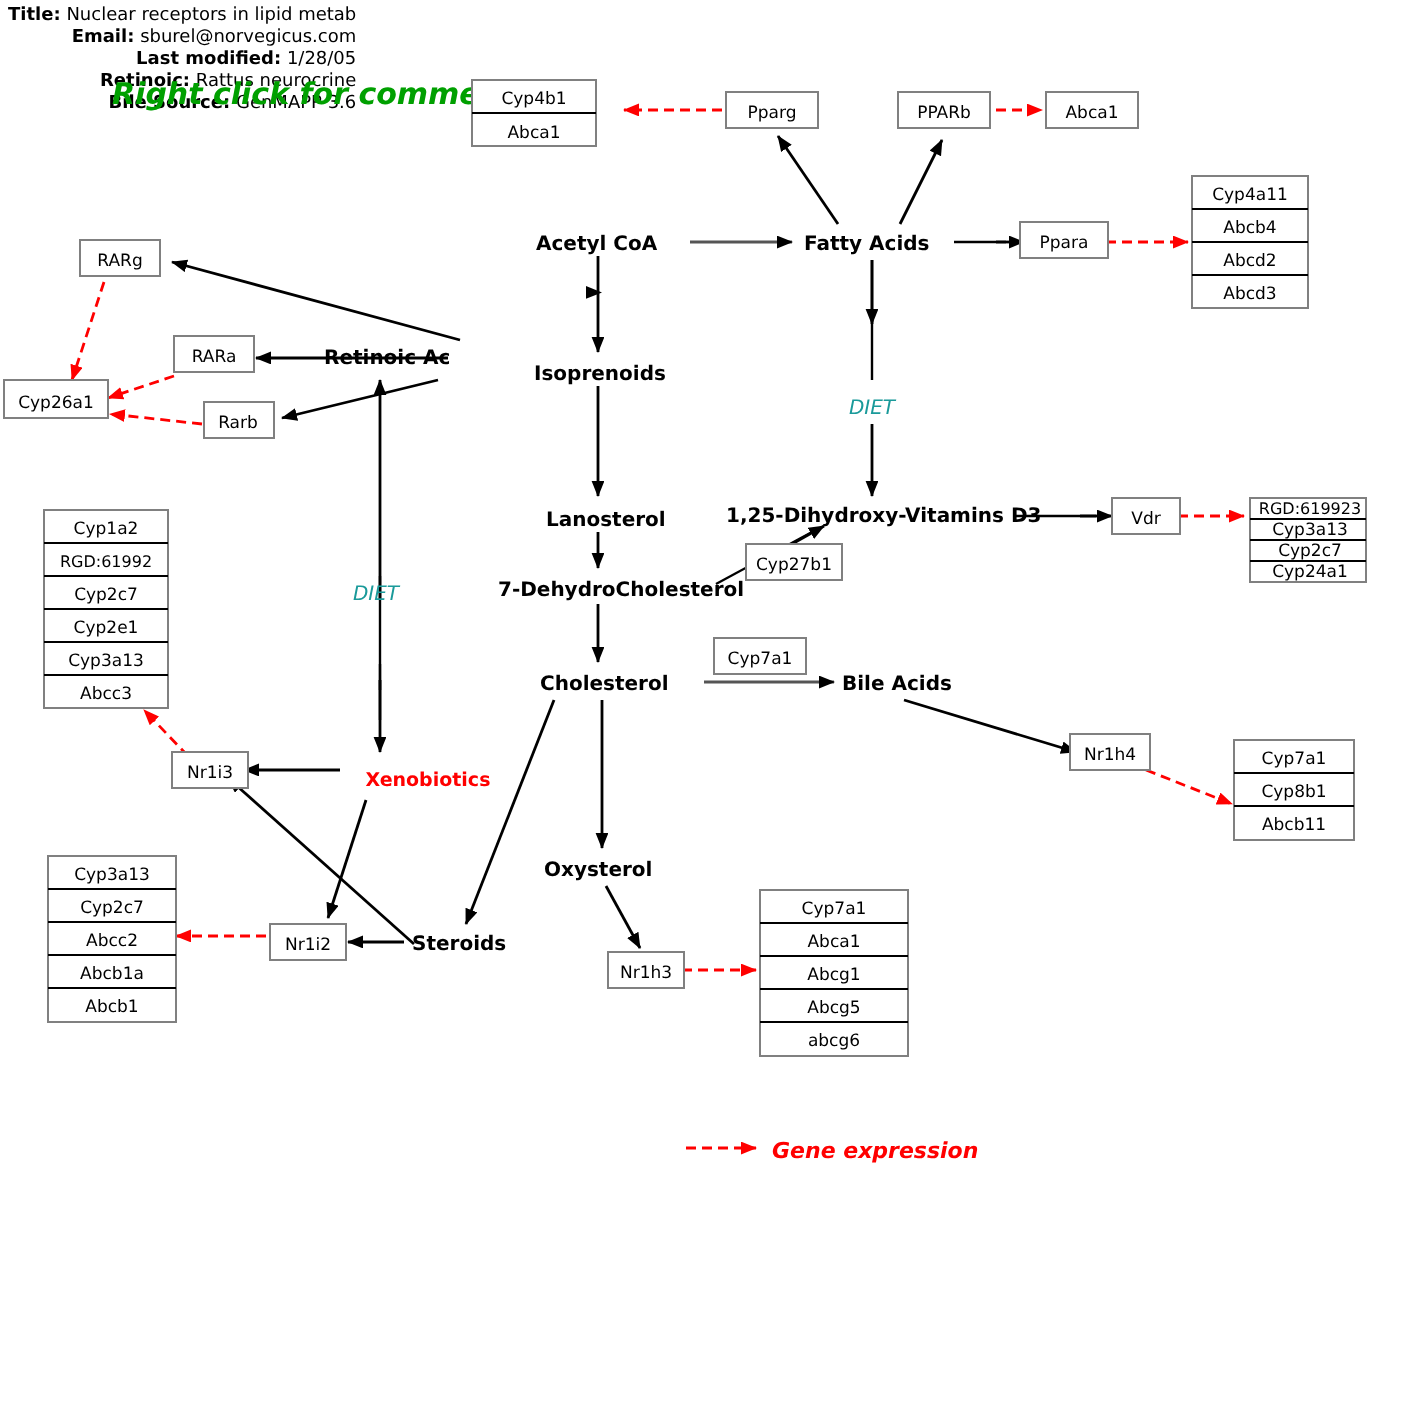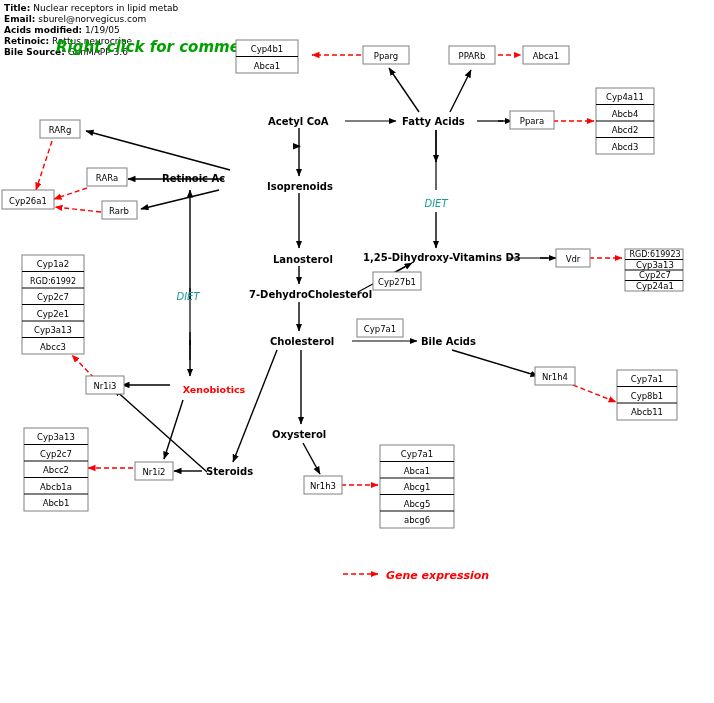--- a/index.html
+++ b/index.html
@@ -1,17 +1,17 @@
 <!DOCTYPE html>
 <html><head>
 <meta charset="utf-8">
 <style>
   html,body{margin:0;padding:0;background:#ffffff;}
   body{width:714px;height:703px;position:relative;font-family:"DejaVu Sans","Liberation Sans",sans-serif;overflow:hidden;}
-  #root{position:relative;width:714px;height:703px;}
+  #root{position:relative;width:714px;height:703px;text-align:right;}
 
   
   .hdr{position:absolute;left:4px;top:3px;font-size:9px;color:#000;line-height:11px;}
   .hdr .row{white-space:nowrap;}
   .hdr b{font-weight:bold;}
   .hdr .val{font-weight:normal;}
   .rc-note{position:absolute;left:56px;top:38px;color:#00a000;font-weight:bold;font-style:italic;
            font-size:15px;white-space:nowrap;font-family:"DejaVu Sans","Liberation Sans",sans-serif;}
 
   
@@ -42,22 +42,22 @@
   <div class="hdr">
     <div class="row">
       <b>Title:</b>
       <span class="val">Nuclear receptors in lipid metab</span>
     </div>
     <div class="row">
       <b>Email:</b>
       <span class="val">sburel@norvegicus.com</span>
     </div>
     <div class="row">
-      <b>Acids modified:</b>
-      <span class="val">1/19/05</span>
+      <b>Last modified:</b>
+      <span class="val">1/28/05</span>
     </div>
     <div class="row">
       <b>Retinoic:</b>
       <span class="val">Rattus neurocrine</span>
     </div>
     <div class="row">
       <b>Bile Source:</b>
       <span class="val">GenMAPP 3.6</span>
     </div>
   </div>

